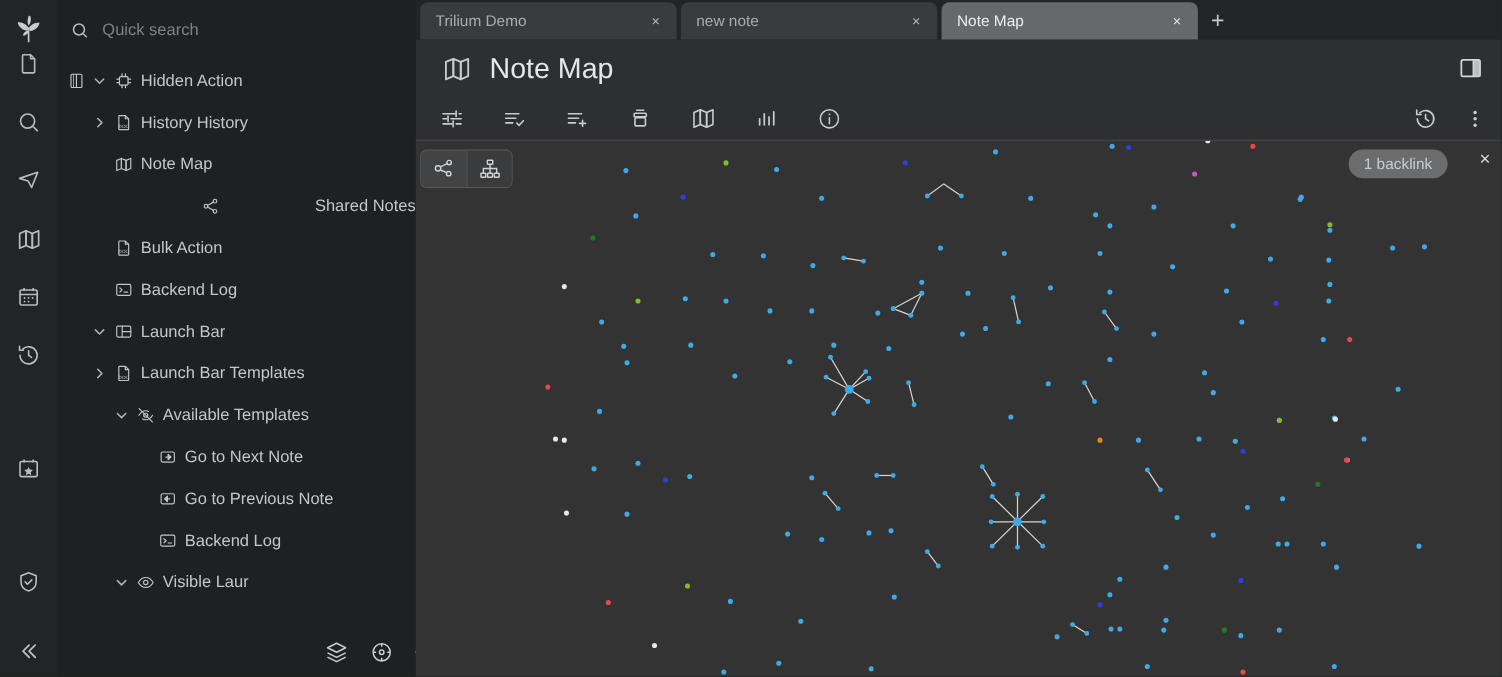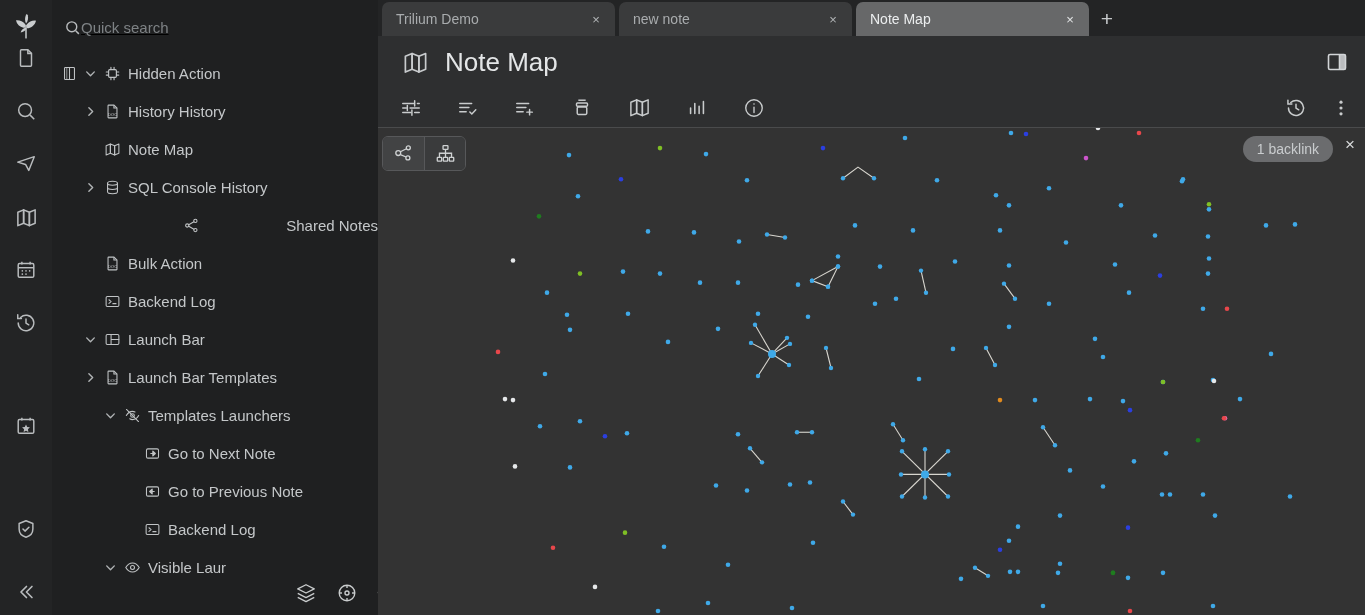--- a/index.html
+++ b/index.html
@@ -32,21 +32,21 @@
   .rail-ico svg { display: block; }
 
   
   .tree-panel {
     width: 326px; flex: 0 0 326px; height: 615px;
     background: #1f2021;
     position: relative;
   }
   .quick-search {
     height: 54px; display: flex; 
-    padding-left: 12px;  text-decoration: underline;
+    padding-left: 12px; gap: 12px;
   }
   .qs-icon { color: #b9bcbe; display: flex; align-items: center; }
   .qs-input {
     background: transparent; border: none; outline: none;
     color: #d0d2d4; font-size: 15px;
     font-family: "Liberation Sans", sans-serif;
     width: 255px;
   }
   .qs-input::placeholder { color: #7e8285; }
 
@@ -147,21 +147,21 @@
   .mt-btn {
     width: 41px; height: 33px;
     display: flex; align-items: center; justify-content: center;
     background: #3a3b3c; color: #cfd2d3; cursor: pointer;
   }
   .mt-btn + .mt-btn { border-left: 1px solid #57585a; }
   .mt-btn.active { background: #424344; }
 
   .backlink-wrap {
     position: absolute; right: 10px; top: 8px; z-index: 5;
-    display: flex; gap: 12px;
+    display: flex; gap: 29px;
   }
   .backlink-badge {
     background: #6b6c6e; color: #c9ccce;
     border-radius: 16px; padding: 5px 14px;
     font-size: 14px;
     cursor: pointer;
   }
   .backlink-close { color: #d8dadb; font-size: 17px; cursor: pointer; line-height:1; }
 
   svg.graph { position: absolute; inset: 0; width: 100%; height: 100%; }
@@ -298,35 +298,20 @@
           <span class="tw empty"></span>
           <span class="ticon">
             <svg width="17" height="17" viewBox="0 0 24 24" fill="none" stroke="#c0c3c5" stroke-width="1.5" stroke-linejoin="round" stroke-linecap="round">
               <path d="M3 6.8 9 4.3v13l-6 2.5z"></path>
               <path d="M9 4.3l6 2.5v13L9 17.3z"></path>
               <path d="M15 6.8 21 4.3v13l-6 2.5z"></path>
             </svg>
           </span>
           <span class="tlabel">Note Map</span>
         </div>
-        <div class="tree-row" style="padding-left: 28px;">
-          <span class="tw">
-            <svg width="13" height="13" viewBox="0 0 24 24" fill="none" stroke="#b0b3b5" stroke-width="2.6" stroke-linecap="round" stroke-linejoin="round">
-              <path d="M9 5l7 7-7 7"></path>
-            </svg>
-          </span>
-          <span class="ticon">
-            <svg width="17" height="17" viewBox="0 0 24 24" fill="none" stroke="#c0c3c5" stroke-width="1.5" stroke-linejoin="round" stroke-linecap="round">
-              <ellipse cx="12" cy="6" rx="7" ry="2.8"></ellipse>
-              <path d="M5 6v12c0 1.6 3.1 2.8 7 2.8s7-1.2 7-2.8V6"></path>
-              <path d="M5 12c0 1.6 3.1 2.8 7 2.8s7-1.2 7-2.8"></path>
-            </svg>
-          </span>
-          <span class="tlabel">SQL Console History</span>
-        </div>
         <div class="tree-row" style="padding-left: 28px; justify-content: space-between;">
           <span class="tw empty"></span>
           <span class="ticon">
             <svg width="17" height="17" viewBox="0 0 24 24" fill="none" stroke="#c0c3c5" stroke-width="1.5" stroke-linejoin="round" stroke-linecap="round">
               <circle cx="17.5" cy="5.5" r="2.3"></circle>
               <circle cx="6" cy="12" r="2.3"></circle>
               <circle cx="17.5" cy="18.5" r="2.3"></circle>
               <path d="M8.1 10.9 15.4 6.7M8.1 13.1l7.3 4.2"></path>
             </svg>
           </span>
@@ -388,21 +373,21 @@
               <path d="M5 9l7 7 7-7"></path>
             </svg>
           </span>
           <span class="ticon">
             <svg width="17" height="17" viewBox="0 0 24 24" fill="none" stroke="#c0c3c5" stroke-width="1.5" stroke-linejoin="round" stroke-linecap="round">
               <path d="M3.3 12s3.4-5.8 8.7-5.8c1.3 0 2.5.35 3.5.9M20.7 12s-3.4 5.8-8.7 5.8c-1.5 0-2.8-.45-3.9-1.1"></path>
               <circle cx="12" cy="12" r="2.6"></circle>
               <path d="M3.5 3.5 20.5 20.5"></path>
             </svg>
           </span>
-          <span class="tlabel">Templates Launchers</span>
+          <span class="tlabel">Available Templates</span>
         </div>
         <div class="tree-row" style="padding-left: 68px;">
           <span class="tw empty"></span>
           <span class="ticon">
             <svg width="17" height="17" viewBox="0 0 24 24">
               <rect x="3.5" y="5.5" width="17" height="13" rx="2" fill="none" stroke="#c0c3c5" stroke-width="1.5"></rect>
               <path d="M9 12h6.5M12.5 8.6 16 12l-3.5 3.4z" fill="#c0c3c5" stroke="#c0c3c5" stroke-width="1.6" stroke-linejoin="round"></path>
             </svg>
           </span>
           <span class="tlabel">Go to Next Note</span>

